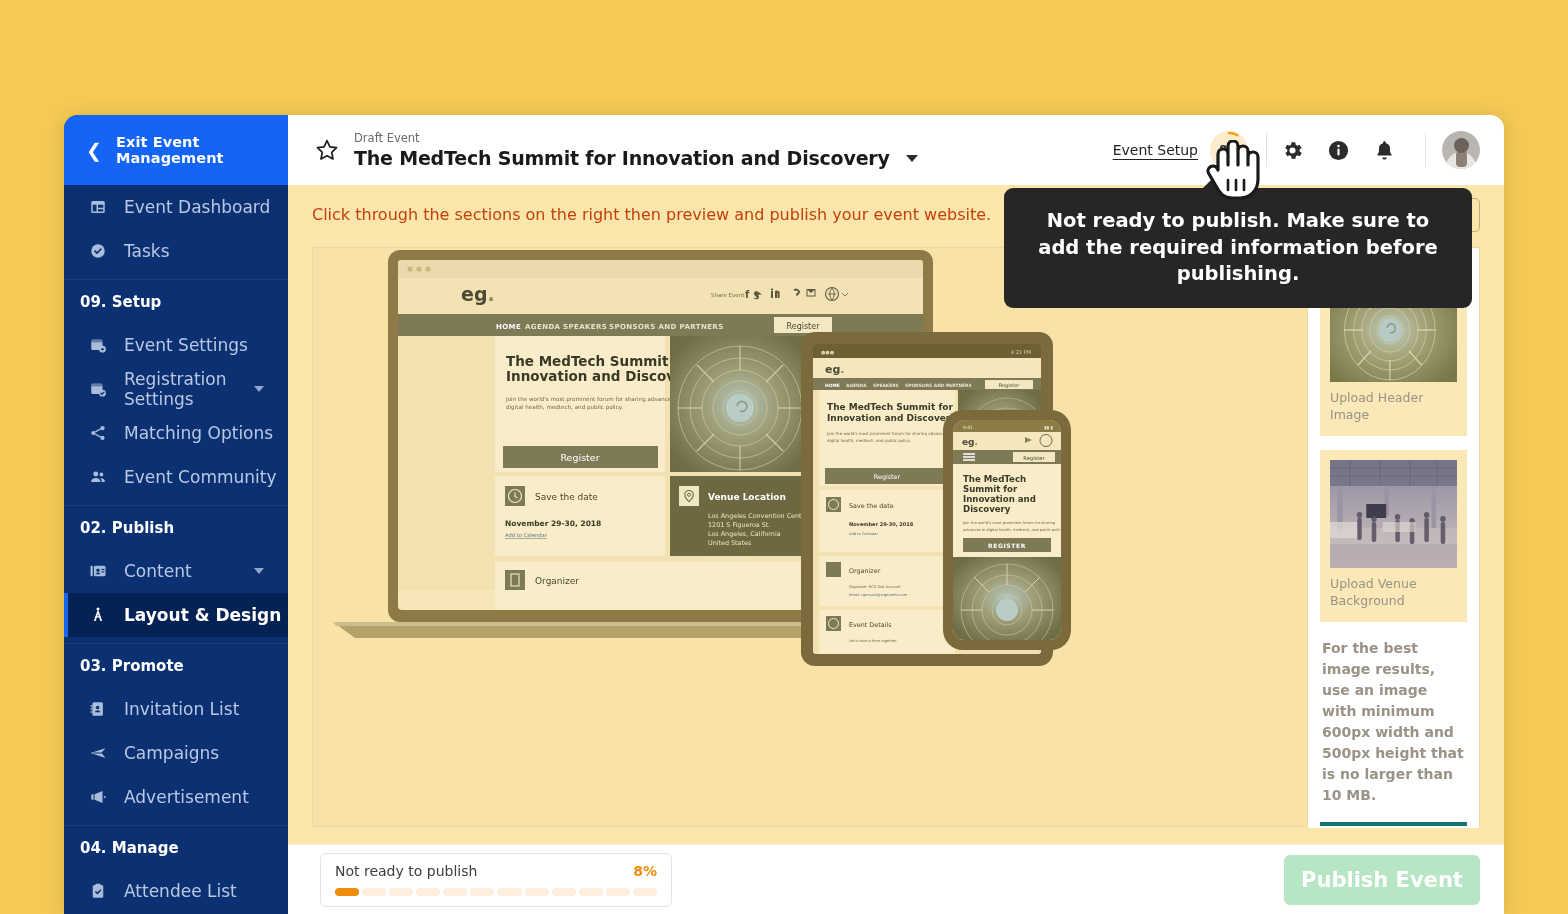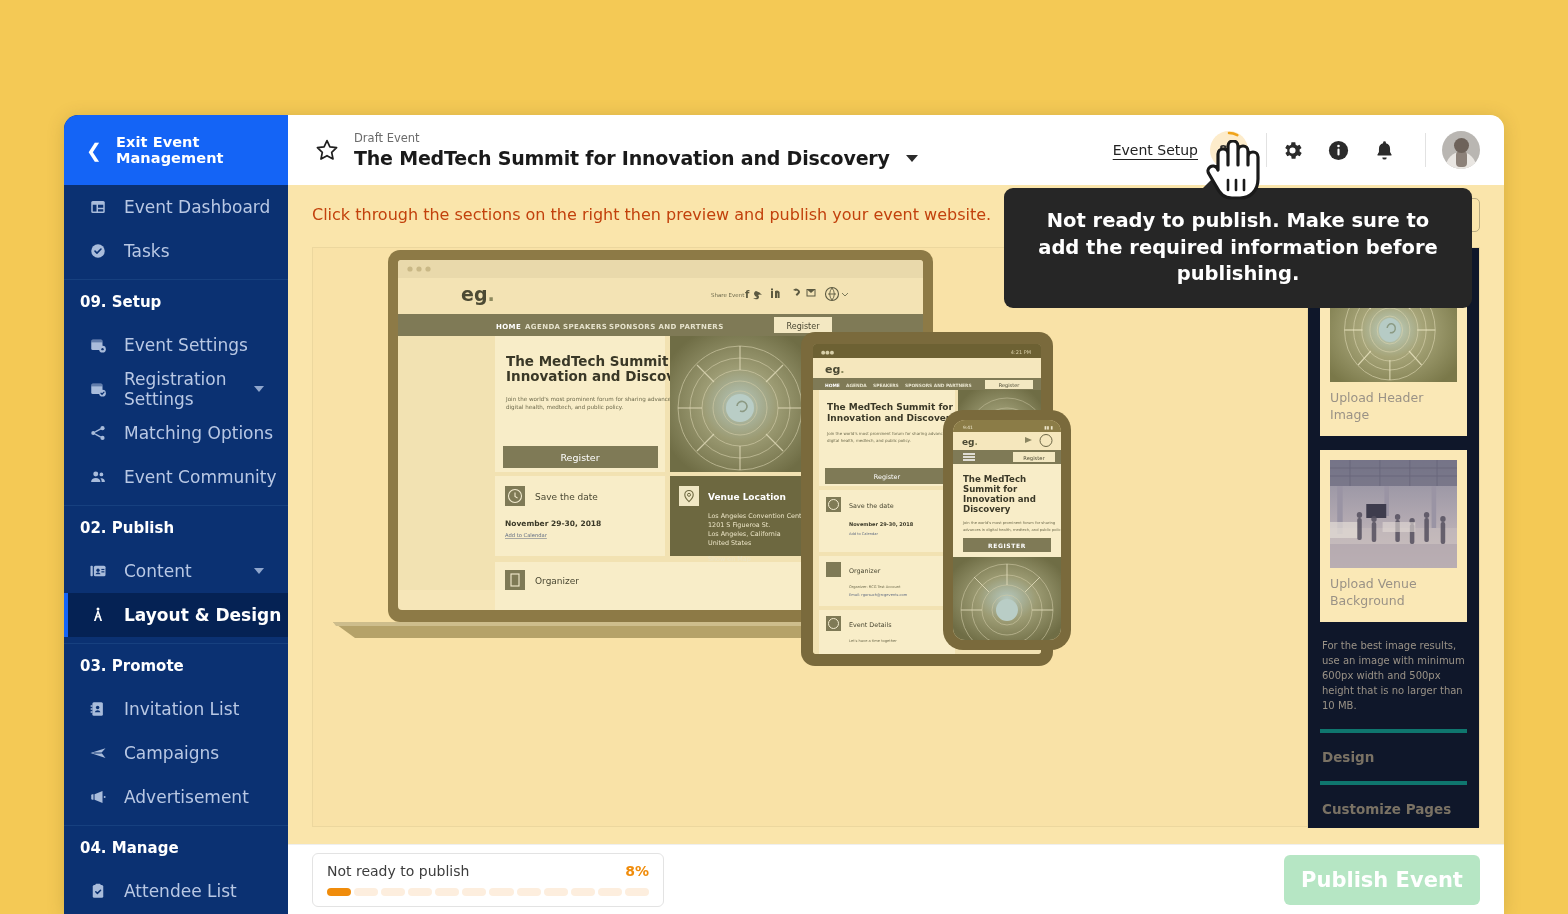--- a/index.html
+++ b/index.html
@@ -175,55 +175,55 @@
     position: absolute; left: 24px; top: 62px;
     width: 1168px; height: 580px;
     background: #f9e2a7;
     border: 1px solid #ecd79e;
   }
 
   
   #right-panel {
     position: absolute; right: 0; top: 0;
     width: 172px; height: 580px;
-    background: #0f172a;
+    background: #ffffff;
     border-left: 1px solid #ecd79e;
     padding: 16px 12px;
     overflow: hidden;
   }
   .upload-card {
     background: #fae8b6; padding: 10px 10px 12px;
     margin-bottom: 14px;
   }
   .upload-thumb {
     width: 100%; height: 108px; position: relative; overflow: hidden;
   }
   .upload-label {
     margin-top: 8px; font-size: 12.5px; color: #9a9286; line-height: 1.35;
   }
   .helper-text {
-    font-size: 10px; color: #9a9286; line-height: 1.5; padding: 2px 2px 16px;
+    font-size: 14px; color: #9a9286; line-height: 1.5; padding: 2px 2px 16px; font-weight: bold;
   }
   .panel-row {
     border-top: 4px solid #0f766e;
     padding: 16px 2px;
     font-size: 13.5px; font-weight: 700; color: #7a7264;
     cursor: pointer;
   }
 
   
   #bottombar {
     position: absolute; left: 224px; top: 729px;
     width: 1216px; height: 70px;
     background: #ffffff;
     display: flex; align-items: center;
     border-top: 1px solid #efefef;
   }
   #publish-status {
-    margin-left: 24px; width: 352px; height: 54px;
+    margin-left: 32px; width: 352px; height: 54px;
     border: 1px solid #e3e3e3; border-radius: 6px;
     padding: 9px 14px;
   }
   #publish-status .row {
     display: flex; align-items: baseline; justify-content: space-between;
   }
   #status-text { font-size: 14px; color: #3d3d3d; }
   #status-pct { font-size: 14px; font-weight: 700; color: #f08c0b; }
   #seg-bar { display: flex; gap: 3px; margin-top: 9px; }
   #seg-bar .seg {

